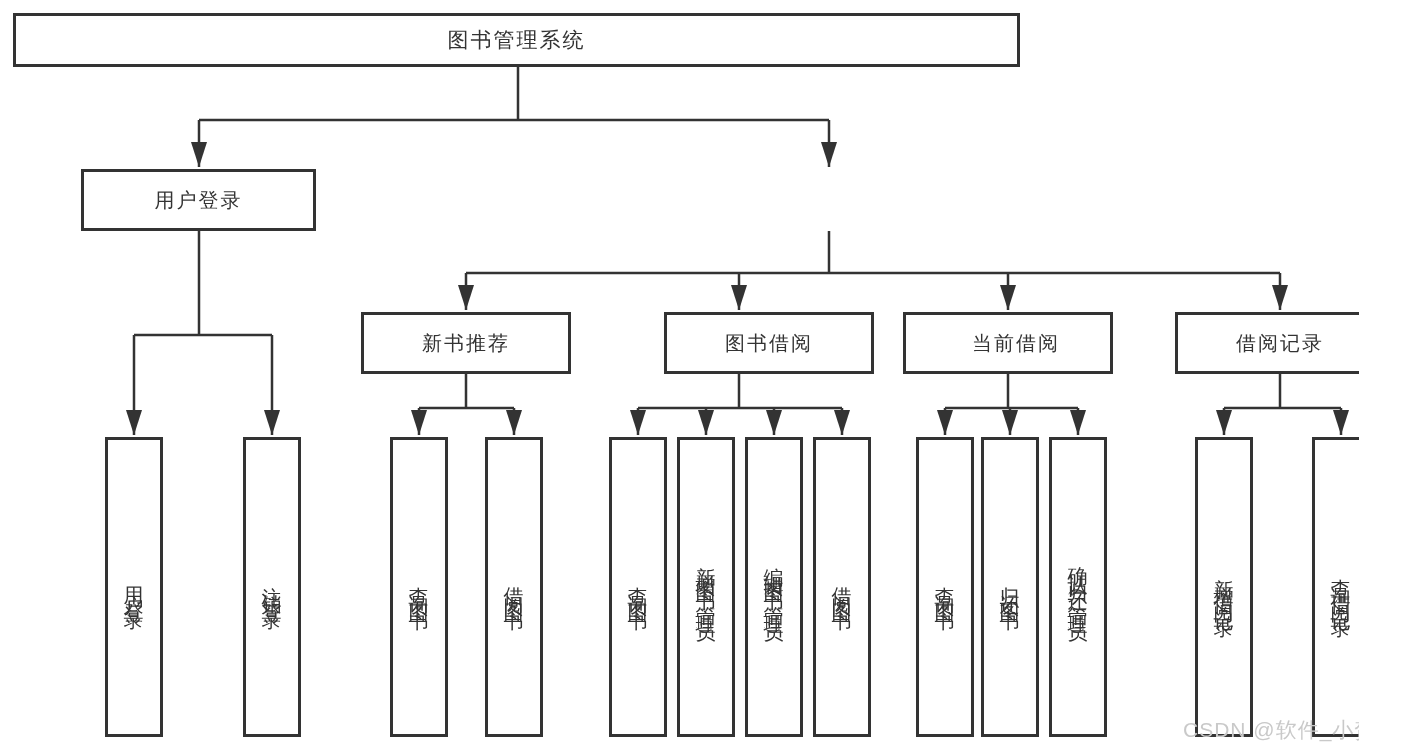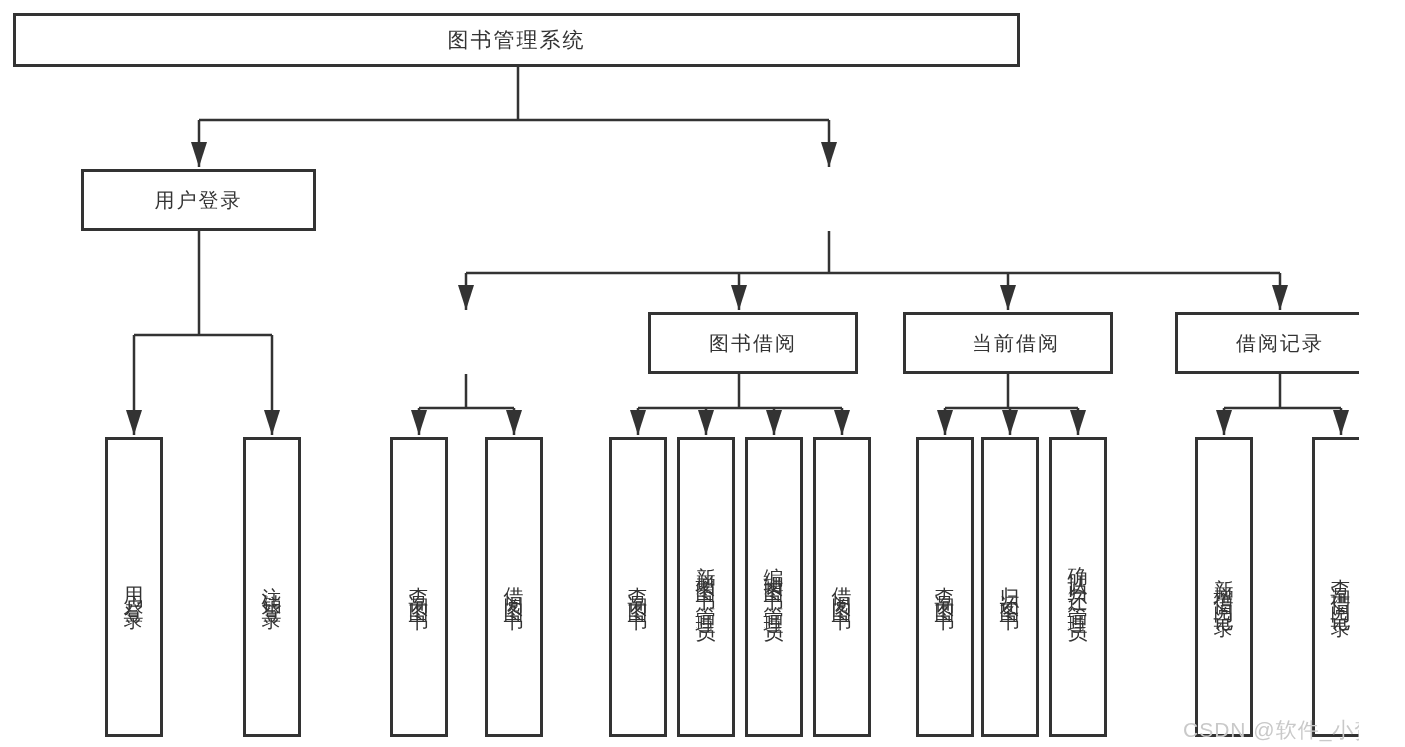--- a/index.html
+++ b/index.html
@@ -31,21 +31,21 @@
   .vtext {
     writing-mode:vertical-rl; text-orientation:mixed;
     font-size:20px; letter-spacing:8px; line-height:1.2;
     white-space:nowrap;
   }
   
   .root  { left:13px;  top:13px;  width:1007px; height:54px; }
   .lvl2a { left:81px;  top:169px; width:235px; height:62px; }
   .lvl2b { left:712px; top:169px; width:234px; height:62px; }
   .lvl3a { left:361px; top:312px; width:210px; height:62px; }
-  .lvl3b { left:648px; top:312px; width:210px; height:62px; }
+  .lvl3b { left:664px; top:312px; width:210px; height:62px; }
   .lvl3c { left:903px; top:312px; width:210px; height:62px;padding-left:16px; }
   .lvl3d { left:1175px;top:312px; width:210px; height:62px; }
   .leaf  { top:437px; width:58px; height:300px; }
   .ul1 { left:105px; }  .ul2 { left:243px; }
   .nb1 { left:390px; }  .nb2 { left:485px; }
   .bb1 { left:609px; }  .bb2 { left:677px; }  .bb3 { left:745px; }  .bb4 { left:813px; }
   .cb1 { left:916px; }  .cb2 { left:981px; }  .cb3 { left:1049px; }
   .br1 { left:1195px; } .br2 { left:1312px; }
   .watermark {
     position:absolute; left:1183px; top:716px; z-index:5;
@@ -100,20 +100,23 @@
   </svg>
 
   <div class="node root">
     <span class="hlabel">图书管理系统</span>
   </div>
 
   <div class="node lvl2a">
     <span class="hlabel">用户登录</span>
   </div>
 
+  <div class="node lvl3a">
+    <span class="hlabel">新书推荐</span>
+  </div>
   <div class="node lvl3b">
     <span class="hlabel">图书借阅</span>
   </div>
   <div class="node lvl3c">
     <span class="hlabel">当前借阅</span>
   </div>
   <div class="node lvl3d">
     <span class="hlabel">借阅记录</span>
   </div>
 

